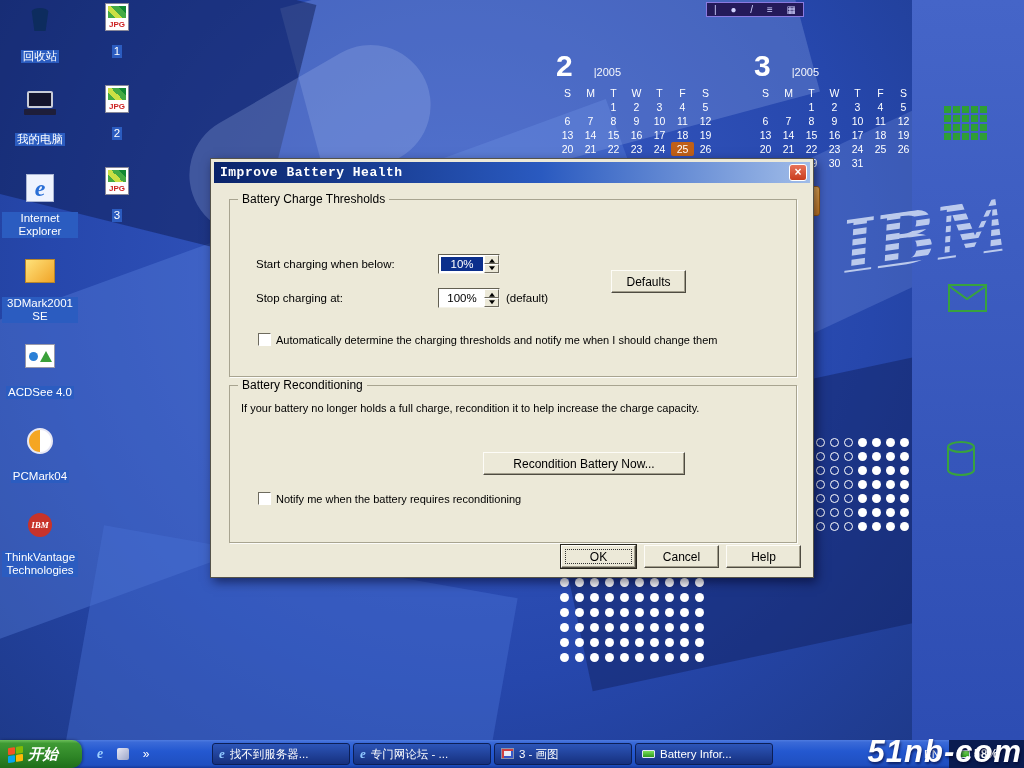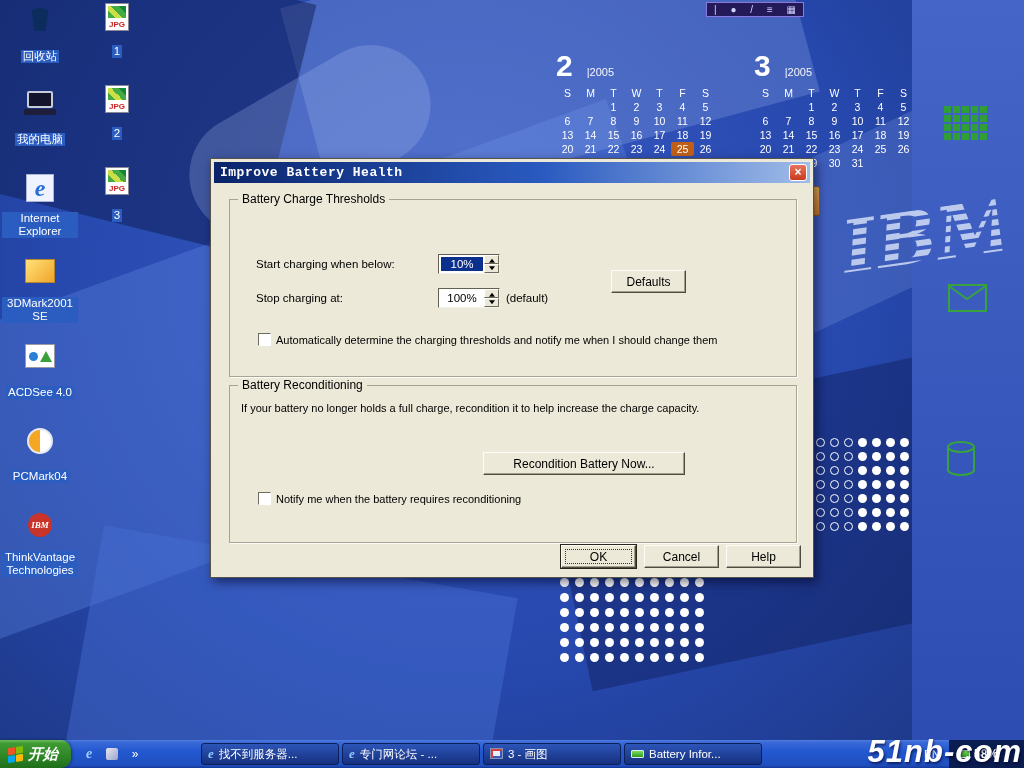--- a/index.html
+++ b/index.html
@@ -6,21 +6,21 @@
 html,body{width:1024px;height:768px;overflow:hidden;font-family:"Liberation Sans","DejaVu Sans",sans-serif}
 #stage{position:relative;width:1024px;height:768px;overflow:hidden;
   background:radial-gradient(circle at 45% 35%, #3a5cc6 0%, #2647ac 55%, #1b357e 100%)}
 .shape{position:absolute;pointer-events:none}
 
 
 #calendars{position:absolute;top:48px;left:0;width:100%;z-index:2}
 .calendar{position:absolute;top:0;width:166px;color:#fff}
 .cal-head{height:38px}
 .cal-month{font-size:30px;font-weight:bold;line-height:36px}
-.cal-year{font-size:11px;margin-left:14px;opacity:.95}
+.cal-year{font-size:11px;margin-left:21px;opacity:.95}
 .cal-grid{display:grid;grid-template-columns:repeat(7,23px)}
 .cal-cell{height:14px;font-size:10.5px;text-align:center;line-height:14px}
 .cal-hl{background:#c06018;border-radius:2px}
 
 
 #desktop-col1{position:absolute;left:2px;top:4px;width:76px;z-index:5}
 #desktop-col2{position:absolute;left:84px;top:2px;width:66px;z-index:5}
 .di{height:81px;text-align:center;cursor:default}
 .di-art{height:38px}
 .di-label{display:inline-block;background:#2b5cc0;color:#fff;font-size:11.5px;line-height:13px;padding:0 2px;max-width:76px}
@@ -57,21 +57,21 @@
 .spin-btns i{flex:1;background:#ece9d8;border:1px solid;border-color:#fff #6e6b5e #6e6b5e #fff;position:relative}
 .spin-btns i.up::after{content:"";position:absolute;left:50%;top:50%;transform:translate(-50%,-60%);border:3px solid transparent;border-bottom:4px solid #000}
 .spin-btns i.dn::after{content:"";position:absolute;left:50%;top:50%;transform:translate(-50%,-40%);border:3px solid transparent;border-top:4px solid #000}
 .btn{position:absolute;background:#ece9d8;border:1px solid;border-color:#fdfcf7 #4e4b41 #4e4b41 #fdfcf7;box-shadow:inset -1px -1px 0 #a29e8c;font-size:12px;text-align:center;cursor:default;display:flex;align-items:center;justify-content:center}
 .btn-default{outline:1px solid #27251c}
 .btn-default::after{content:"";position:absolute;inset:3px;border:1px dotted #333}
 .checkbox{position:absolute;width:13px;height:13px;background:#fff;border:1px solid;border-color:#6e6b5e #fff #fff #6e6b5e}
 
 
 #taskbar{position:absolute;left:0;bottom:0;width:100%;height:28px;background:linear-gradient(#4f7ce0 0%,#3a6ad8 8%,#2458d0 40%,#1f4fc0 90%,#15389a 100%);z-index:30;display:flex;align-items:center}
-#start-btn{height:28px;background:linear-gradient(#6cbf5a 0%,#3f9a34 12%,#2e8526 60%,#1f6e1a 100%);border-radius:0 10px 10px 0;display:flex;align-items:center;gap:5px;padding:0 13px 0 8px;color:#fff;font-weight:bold;font-style:italic;font-size:15px;box-shadow:1px 0 3px rgba(0,0,0,.4)}
+#start-btn{height:28px;background:linear-gradient(#6cbf5a 0%,#3f9a34 12%,#2e8526 60%,#1f6e1a 100%);border-radius:0 10px 10px 0;display:flex;align-items:center;gap:5px;padding:0 24px 0 8px;color:#fff;font-weight:bold;font-style:italic;font-size:15px;box-shadow:1px 0 3px rgba(0,0,0,.4)}
 .winflag{display:inline-grid;grid-template-columns:7px 7px;gap:1px;transform:skewY(-8deg)}
 .winflag i{height:7px;border-radius:1px}
 #quick-launch{display:flex;align-items:center;gap:7px;padding:0 10px;height:100%}
 .ql{display:flex;align-items:center;justify-content:center;width:16px;height:16px}
 #tasks{display:flex;gap:3px;margin-left:48px}
 .task-btn{width:138px;height:22px;background:linear-gradient(#2c55b8,#16307e);border:1px solid #0c1f56;border-radius:3px;display:flex;align-items:center;gap:5px;padding:0 6px;color:#fff;font-size:11.5px;overflow:hidden;white-space:nowrap}
 .task-label{overflow:hidden;text-overflow:ellipsis}
 #tray{margin-left:auto;display:flex;align-items:center;height:100%}
 #tray-lang{color:#fff;font-size:11.5px;padding:0 9px}
 #tray-batt{height:100%;display:flex;align-items:center;gap:4px;background:#0a1c50;padding:0 26px 0 8px;color:#fff;font-size:12px;font-weight:bold}

